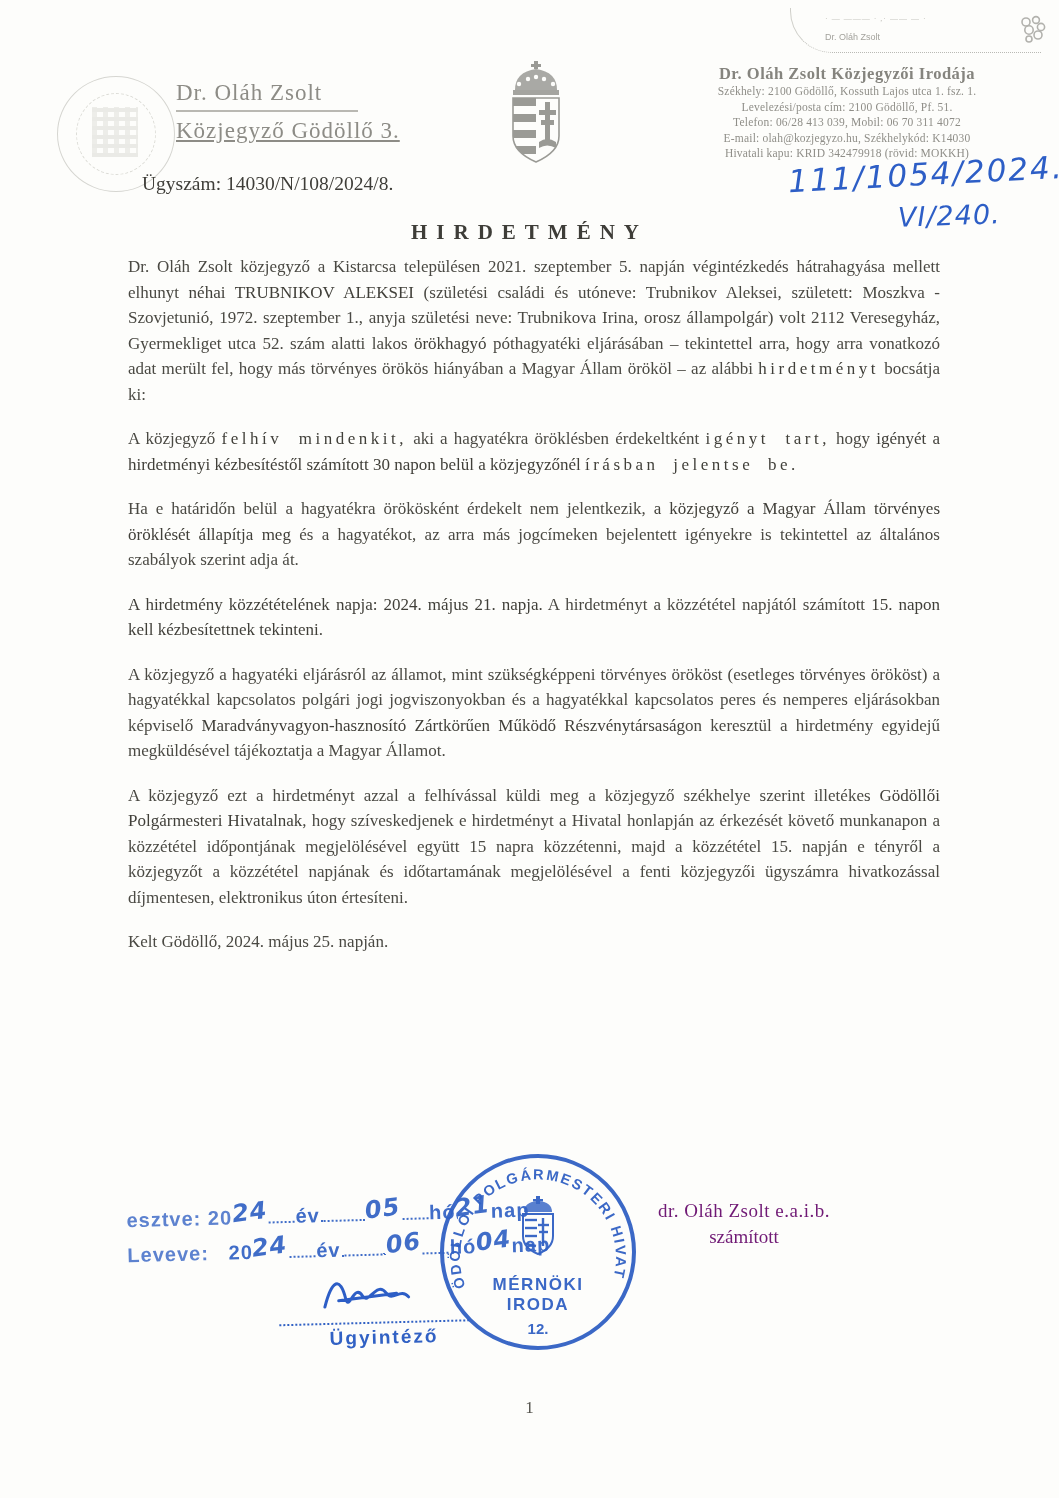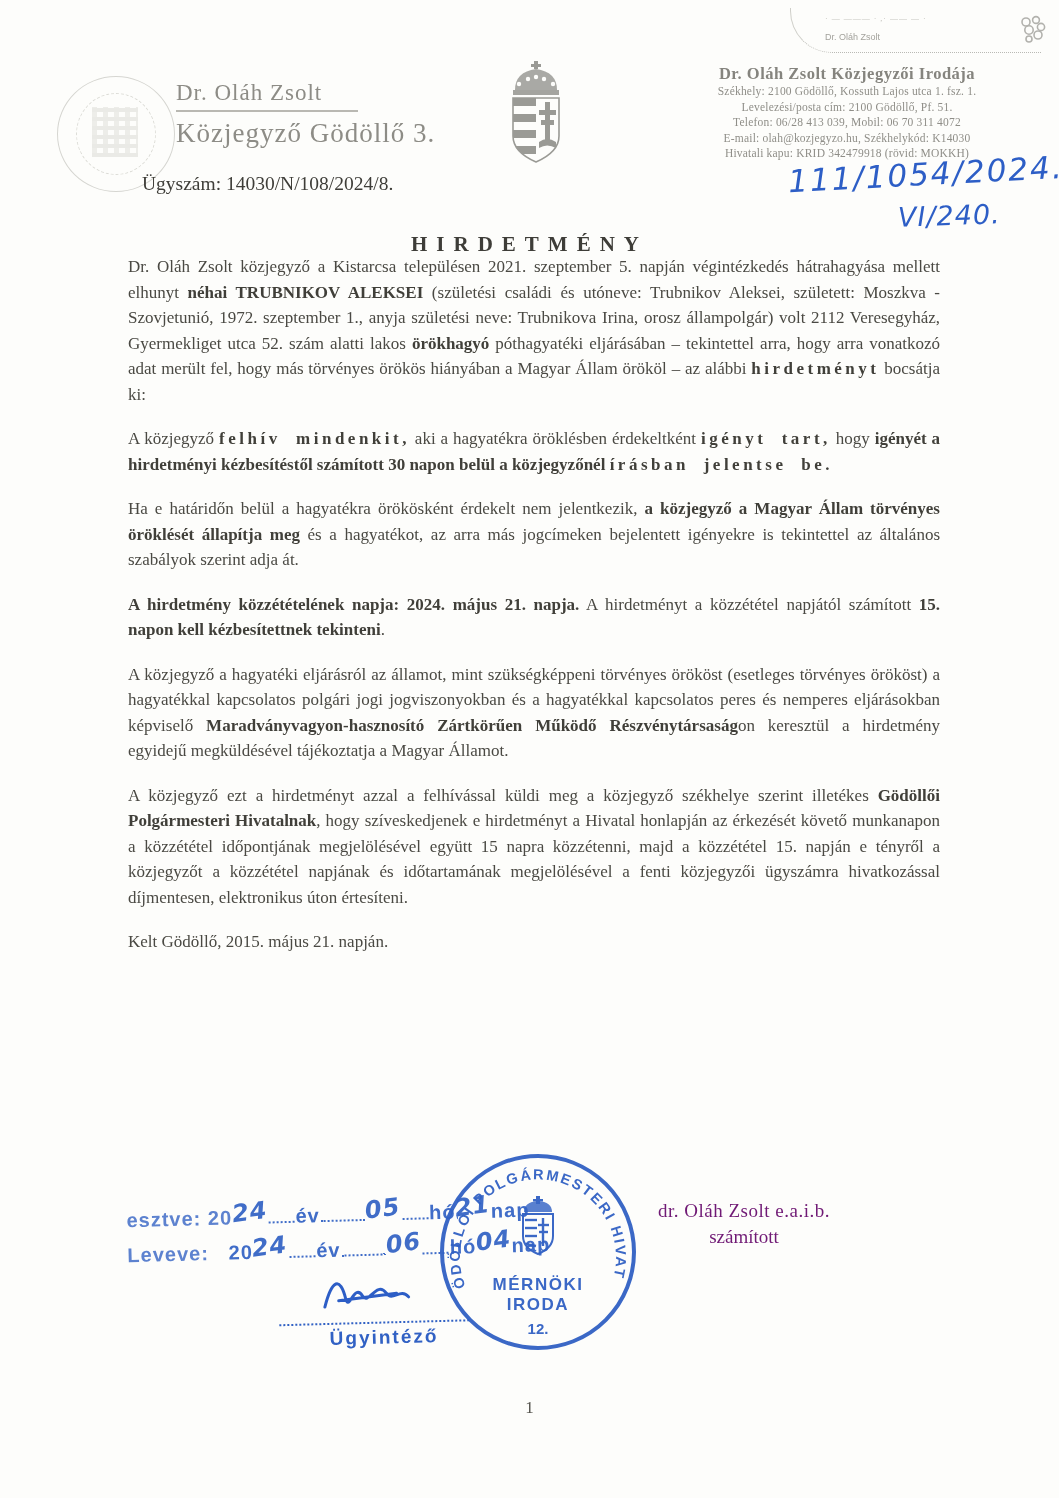--- a/index.html
+++ b/index.html
@@ -20,21 +20,21 @@
   .emboss-seal .core{
     position:absolute;left:34px;top:30px;width:46px;height:50px;
     background:
       repeating-linear-gradient(0deg,#e3e3de 0 4px,transparent 4px 9px),
       repeating-linear-gradient(90deg,#e6e6e1 0 5px,transparent 5px 11px);
     filter:blur(.6px);opacity:.8;
   }
   .notary-id{position:absolute;left:176px;top:80px;color:#8d8c86;}
   .notary-id .name{font-size:23px;letter-spacing:1px;}
   .notary-id .rule{width:182px;border-bottom:2px solid #b9b8b2;margin:4px 0 6px 0;}
-  .notary-id .role{font-size:27px;letter-spacing:1px;}
+  .notary-id .role{font-size:23px;letter-spacing:1px;text-decoration:underline;}
   
   .coa{position:absolute;left:503px;top:60px;}
   
   .office{position:absolute;right:47px;top:64px;width:330px;text-align:center;color:#8f8e88;}
   .office .title{font-size:16.5px;font-weight:bold;letter-spacing:.5px;color:#85847e;}
   .office .line{font-size:11.5px;line-height:15.5px;letter-spacing:.2px;}
   
   .corner-stamp{
     position:absolute;right:18px;top:8px;width:250px;height:44px;
     border-bottom:1px dotted #b9b9b4;border-left:1px solid #cfcfc9;
@@ -43,29 +43,29 @@
   .corner-stamp .l1{position:absolute;left:34px;top:6px;font-size:8px;letter-spacing:1px;color:#bdbcb6;}
   .corner-stamp .l2{position:absolute;left:34px;top:24px;font-size:9px;font-family:"Liberation Sans",sans-serif;color:#a3a29c;}
   .corner-orn{position:absolute;right:12px;top:14px;opacity:.75;}
   
   .hand{font-family:"DejaVu Sans",sans-serif;color:#2d5ec6;}
   .ref1{position:absolute;left:788px;top:156px;font-size:31px;font-style:italic;transform:rotate(-3deg);letter-spacing:2px;}
   .ref2{position:absolute;left:898px;top:200px;font-size:27px;font-style:italic;transform:rotate(-2deg);letter-spacing:1px;}
   
   .case-line{position:absolute;left:142px;top:173px;font-size:19.5px;font-weight:normal;color:#3e3d38;}
   .doc-title{
-    position:absolute;left:0;right:0;top:232px;text-align:center;
+    position:absolute;left:0;right:0;top:220px;text-align:center;
     font-size:21px;font-weight:bold;letter-spacing:9px;color:#3e3d38;
   }
   
   .body-flow{position:absolute;left:128px;top:254px;width:812px;}
   .para{
     margin:0 0 19px 0;font-size:17px;line-height:25.5px;text-align:justify;color:#4a4943;
   }
-  .para .b{font-weight:bold;color:#403f39;}
+  .para .b{font-weight:normal;color:#403f39;}
   .para .sp{letter-spacing:3.5px;word-spacing:7px;margin-top:24px;}
   
   .stamp-blue{color:#3161c4;font-family:"Liberation Sans",sans-serif;}
   .filing{position:absolute;left:128px;top:1198px;width:320px;transform:rotate(-1.5deg);}
   .filing .row{font-size:20px;font-weight:bold;letter-spacing:1px;line-height:34px;white-space:nowrap;color:#3161c4;opacity:.92;}
   .filing .row .lead{opacity:.85;}
   .filing .dots{display:inline-block;width:26px;border-bottom:2px dotted #3161c4;height:14px;margin:0 1px;}
   .filing .dots.w{width:44px;}
   .filing .hw{font-style:italic;font-family:"DejaVu Sans",sans-serif;font-size:24px;display:inline-block;transform:rotate(-6deg) translateY(-4px);font-weight:bold;}
   .filing .sig{margin:6px 0 0 190px;}
@@ -159,21 +159,21 @@
 
   <div class="doc-title">HIRDETMÉNY</div>
 
   <div class="body-flow">
       <p class="para"><span>Dr. Oláh Zsolt közjegyző a Kistarcsa településen 2021. szeptember 5. napján végintézkedés hátrahagyása mellett elhunyt </span><span class="b">néhai TRUBNIKOV ALEKSEI</span><span> (születési családi és utóneve: Trubnikov Aleksei, született: Moszkva - Szovjetunió, 1972. szeptember 1., anyja születési neve: Trubnikova Irina, orosz állampolgár) volt 2112 Veresegyház, Gyermekliget utca 52. szám alatti lakos </span><span class="b">örökhagyó</span><span> póthagyatéki eljárásában – tekintettel arra, hogy arra vonatkozó adat merült fel, hogy más törvényes örökös hiányában a Magyar Állam örököl – az alábbi </span><span class="b sp">hirdetményt</span><span> bocsátja ki:</span></p>
       <p class="para"><span>A közjegyző </span><span class="b sp">felhív mindenkit,</span><span> aki a hagyatékra öröklésben érdekeltként </span><span class="b sp">igényt tart,</span><span> hogy </span><span class="b">igényét a hirdetményi kézbesítéstől számított 30 napon belül a közjegyzőnél </span><span class="b sp">írásban jelentse be.</span></p>
       <p class="para"><span>Ha e határidőn belül a hagyatékra örökösként érdekelt nem jelentkezik, </span><span class="b">a közjegyző a Magyar Állam törvényes öröklését állapítja meg</span><span> és a hagyatékot, az arra más jogcímeken bejelentett igényekre is tekintettel az általános szabályok szerint adja át.</span></p>
       <p class="para"><span class="b">A hirdetmény közzétételének napja: 2024. május 21. napja.</span><span> A hirdetményt a közzététel napjától számított </span><span class="b">15. napon kell kézbesítettnek tekinteni</span><span>.</span></p>
       <p class="para"><span>A közjegyző a hagyatéki eljárásról az államot, mint szükségképpeni törvényes örököst (esetleges törvényes örököst) a hagyatékkal kapcsolatos polgári jogi jogviszonyokban és a hagyatékkal kapcsolatos peres és nemperes eljárásokban képviselő </span><span class="b">Maradványvagyon-hasznosító Zártkörűen Működő Részvénytársaság</span><span>on keresztül a hirdetmény egyidejű megküldésével tájékoztatja a Magyar Államot.</span></p>
       <p class="para"><span>A közjegyző ezt a hirdetményt azzal a felhívással küldi meg a közjegyző székhelye szerint illetékes </span><span class="b">Gödöllői Polgármesteri Hivatalnak</span><span>, hogy szíveskedjenek e hirdetményt a Hivatal honlapján az érkezését követő munkanapon a közzététel időpontjának megjelölésével együtt 15 napra közzétenni, majd a közzététel 15. napján e tényről a közjegyzőt a közzététel napjának és időtartamának megjelölésével a fenti közjegyzői ügyszámra hivatkozással díjmentesen, elektronikus úton értesíteni.</span></p>
-      <p class="para"><span>Kelt Gödöllő, 2015. május 21. napján.</span></p>
+      <p class="para"><span>Kelt Gödöllő, 2024. május 25. napján.</span></p>
     </div>
 
   <div class="filing stamp-blue">
     <div class="row">
       <span class="lead">esztve: 20</span><span class="hw">24</span><span class="dots"></span><span>év</span><span class="dots w"></span><span class="hw">05</span><span class="dots"></span><span>hó</span><span class="hw">21</span><span>nap</span>
     </div>
     <div class="row">
       <span class="lead">Leveve:</span>&nbsp;&nbsp;&nbsp;<span>20</span><span class="hw">24</span><span class="dots"></span><span>év</span><span class="dots w"></span><span class="hw">06</span><span class="dots"></span><span>hó</span><span class="hw">04</span><span>nap</span>
     </div>
     <div class="sig">

